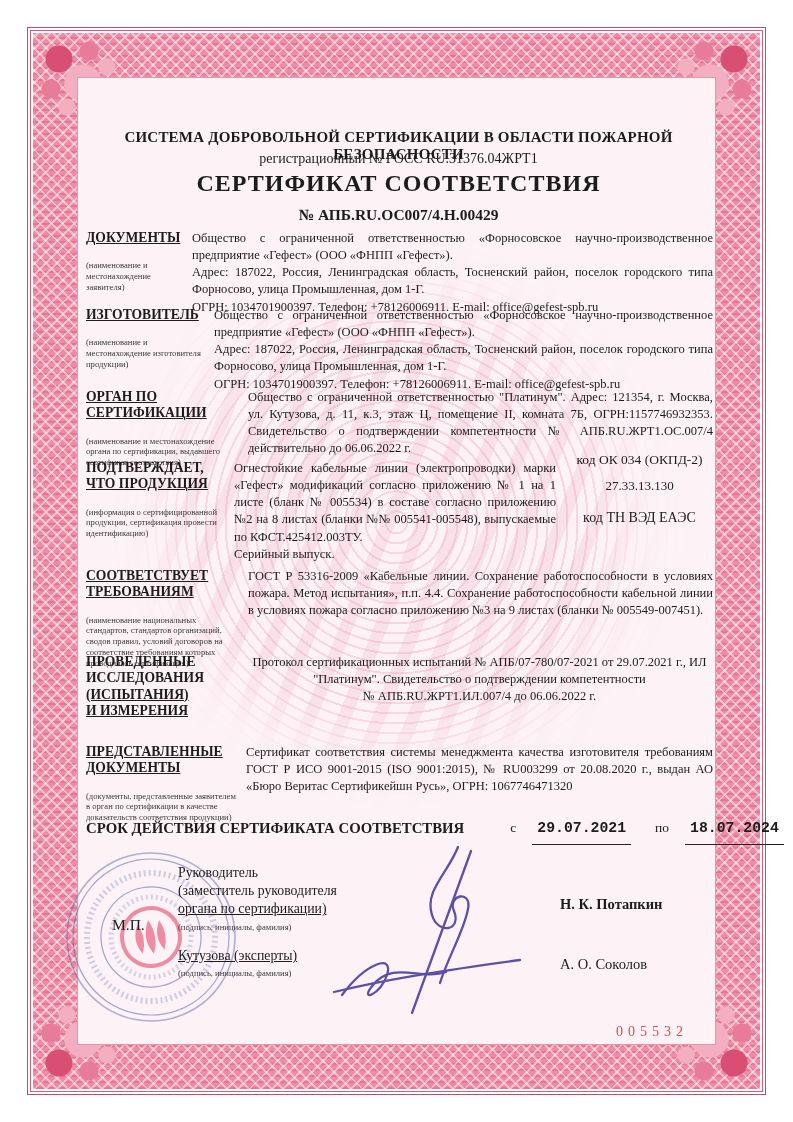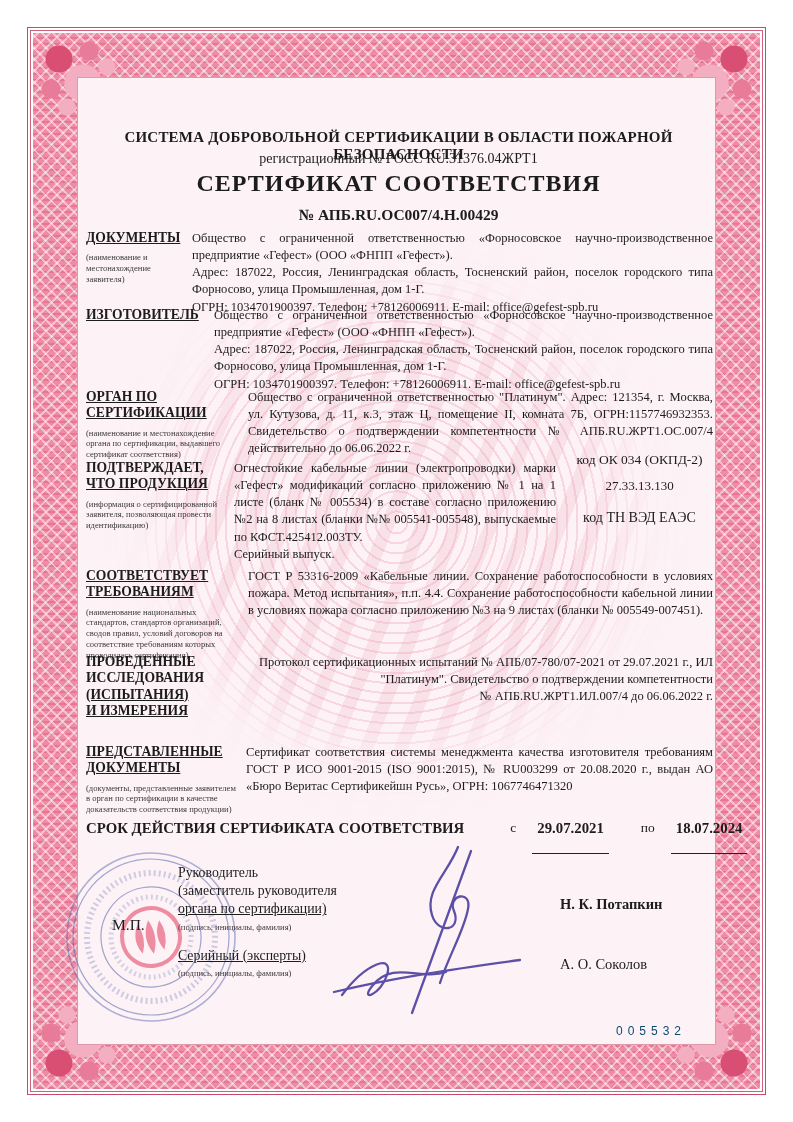--- a/index.html
+++ b/index.html
@@ -34,45 +34,45 @@
   .ctr{position:absolute;left:86px;right:82px;text-align:center;}
   .sys-title{top:129px;font-size:15px;font-weight:600;letter-spacing:.2px;}
   .reg{top:151px;font-size:14px;}
   .doc-title{top:170px;font-size:24px;font-weight:700;letter-spacing:1px;}
   .cert-no{top:206px;font-size:15.5px;font-weight:700;}
   
   .section{position:absolute;left:86px;right:80px;display:flex;gap:10px;}
   .sec-head{flex:0 0 auto;}
   .sec-title{font-weight:700;font-size:13.6px;text-decoration:underline;line-height:1.2;white-space:pre-line;}
   .sec-title.noline{text-decoration:none;}
-  .sec-sub{font-size:8.6px;line-height:1.25;color:#3a3a3a;margin-top:6px;}
+  .sec-sub{font-size:8.6px;line-height:1.25;color:#3a3a3a;margin-top:14px;}
   .sec-text{flex:1;font-size:12.5px;line-height:1.37;text-align:justify;white-space:pre-line;}
   .codes{flex:1;text-align:center;font-size:13.5px;}
   .codes .val{margin-top:10px;font-size:13px;}
   .codes .tnved{margin-top:16px;font-size:14px;}
   
   .validity{position:absolute;left:86px;top:820px;display:flex;align-items:flex-start;font-size:14.8px;}
   .v-label{font-weight:700;}
   .v-word{margin-left:46px;font-size:13.5px;}
-  .v-word.second{margin-left:32px;}
-  .v-date{margin-left:16px;font-weight:700;border-bottom:1.4px solid #222;padding:0 5px 16px;}
+  .v-word.second{margin-left:24px;}
+  .v-date{margin-left:16px;font-weight:700;border-bottom:1.4px solid #222;padding:0 5px 8px;font-family:Liberation Mono, monospace;}
   
   .abs{position:absolute;}
   .stamp{left:62px;top:848px;opacity:.82;transform:rotate(-10deg);}
   .mp{left:112px;top:916px;font-size:15.5px;}
   .role{left:178px;top:864px;font-size:13.8px;line-height:1.32;}
   .role .u{text-decoration:underline;}
   .sign-sub{font-size:8.6px;color:#3a3a3a;font-family:Liberation Serif, serif;}
   .role-sub{left:178px;top:922px;}
   .expert{left:178px;top:948px;font-size:13.8px;text-decoration:underline;}
   .expert-sub{left:178px;top:968px;}
   .name1{left:560px;top:896px;font-size:14.5px;font-weight:600;}
   .name2{left:560px;top:956px;font-size:14.5px;font-weight:400;}
   .sig-svg{left:330px;top:845px;}
-  .serial{left:616px;top:1024px;font-family:Liberation Sans, sans-serif;font-size:12px;letter-spacing:5px;color:#0c4a6e;}
+  .serial{left:616px;top:1024px;font-family:Liberation Serif, serif;font-size:14px;letter-spacing:5px;color:#ef4444;}
 </style>
 </head>
 <body>
 
 <div class="band"></div>
 <div class="corner tl"></div>
 <div class="corner tr"></div>
 <div class="corner bl"></div>
 <div class="corner br"></div>
 <div class="frame"></div>
@@ -89,39 +89,40 @@
     <div class="sec-sub">(наименование и местонахождение заявителя)</div>
   </div>
   <div class="sec-text">Общество с ограниченной ответственностью «Форносовское научно-производственное предприятие «Гефест» (ООО «ФНПП «Гефест»).
 Адрес: 187022, Россия, Ленинградская область, Тосненский район, поселок городского типа Форносово, улица Промышленная, дом 1-Г.
 ОГРН: 1034701900397. Телефон: +78126006911. E-mail: office@gefest-spb.ru</div>
 </div>
 
 <div class="section" style="top:307px">
   <div class="sec-head" style="width:118px">
     <div class="sec-title">ИЗГОТОВИТЕЛЬ</div>
+    <div class="sec-sub">(наименование и местонахождение изготовителя продукции)</div>
   </div>
   <div class="sec-text">Общество с ограниченной ответственностью «Форносовское научно-производственное предприятие «Гефест» (ООО «ФНПП «Гефест»).
 Адрес: 187022, Россия, Ленинградская область, Тосненский район, поселок городского типа Форносово, улица Промышленная, дом 1-Г.
 ОГРН: 1034701900397. Телефон: +78126006911. E-mail: office@gefest-spb.ru</div>
 </div>
 
 <div class="section" style="top:389px">
   <div class="sec-head" style="width:152px">
     <div class="sec-title">ОРГАН ПО СЕРТИФИКАЦИИ</div>
     <div class="sec-sub">(наименование и местонахождение органа по сертификации, выдавшего сертификат соответствия)</div>
   </div>
   <div class="sec-text">Общество с ограниченной ответственностью "Платинум". Адрес: 121354, г. Москва, ул. Кутузова, д. 11, к.3, этаж Ц, помещение II, комната 7Б, ОГРН:1157746932353. Свидетельство о подтверждении компетентности № АПБ.RU.ЖРТ1.ОС.007/4 действительно до 06.06.2022 г.</div>
 </div>
 
 <div class="section" style="top:452px">
   <div class="sec-head" style="width:138px;padding-top:8px">
     <div class="sec-title noline">ПОДТВЕРЖДАЕТ,</div>
     <div class="sec-title">ЧТО ПРОДУКЦИЯ</div>
-    <div class="sec-sub">(информация о сертифицированной заявителя, позволяющая провести идентификацию)</div>
+    <div class="sec-sub">(информация о сертифицированной продукции, сертификация провести идентификацию)</div>
   </div>
   <div class="sec-text" style="flex:0 0 322px;padding-top:8px">Огнестойкие кабельные линии (электропроводки) марки «Гефест» модификаций согласно приложению № 1 на 1 листе (бланк № 005534) в составе согласно приложению №2 на 8 листах (бланки №№ 005541-005548), выпускаемые по КФСТ.425412.003ТУ.
 Серийный выпуск.</div>
   <div class="codes">
     <div>код ОК 034 (ОКПД-2)</div>
     <div class="val">27.33.13.130</div>
     <div class="tnved">код ТН ВЭД ЕАЭС</div>
   </div>
 </div>
 
@@ -134,21 +135,21 @@
   <div class="sec-text">ГОСТ Р 53316-2009 «Кабельные линии. Сохранение работоспособности в условиях пожара. Метод испытания», п.п. 4.4. Сохранение работоспособности кабельной линии в условиях пожара согласно приложению №3 на 9 листах (бланки № 005549-007451).</div>
 </div>
 
 <div class="section" style="top:654px">
   <div class="sec-head" style="width:150px">
     <div class="sec-title noline">ПРОВЕДЕННЫЕ
 ИССЛЕДОВАНИЯ</div>
     <div class="sec-title">(ИСПЫТАНИЯ)
 И ИЗМЕРЕНИЯ</div>
   </div>
-  <div class="sec-text" style="text-align:right">Протокол сертификационных испытаний № АПБ/07-780/07-2021 от 29.07.2021 г., ИЛ "Платинум". Свидетельство о подтверждении компетентности
+  <div class="sec-text" style="text-align:center">Протокол сертификационных испытаний № АПБ/07-780/07-2021 от 29.07.2021 г., ИЛ "Платинум". Свидетельство о подтверждении компетентности
 № АПБ.RU.ЖРТ1.ИЛ.007/4 до 06.06.2022 г.</div>
 </div>
 
 <div class="section" style="top:744px">
   <div class="sec-head" style="width:150px">
     <div class="sec-title">ПРЕДСТАВЛЕННЫЕ
 ДОКУМЕНТЫ</div>
     <div class="sec-sub">(документы, представленные заявителем в орган по сертификации в качестве доказательств соответствия продукции)</div>
   </div>
   <div class="sec-text">Сертификат соответствия системы менеджмента качества изготовителя требованиям ГОСТ Р ИСО 9001-2015 (ISO 9001:2015), № RU003299 от 20.08.2020 г., выдан АО «Бюро Веритас Сертификейшн Русь», ОГРН: 1067746471320</div>
@@ -174,21 +175,21 @@
   <path d="M100 74 q7 15 0 30 q-9 -15 0 -30" fill="#e8607e" opacity=".85"></path>
 </svg>
 <div class="abs mp">М.П.</div>
 
 <div class="abs role">
   <div>Руководитель</div>
   <div>(заместитель руководителя</div>
   <div class="u">органа по сертификации)</div>
 </div>
 <div class="abs sign-sub role-sub">(подпись, инициалы, фамилия)</div>
-<div class="abs expert">Серийный (эксперты)</div>
+<div class="abs expert">Кутузова (эксперты)</div>
 <div class="abs sign-sub expert-sub">(подпись, инициалы, фамилия)</div>
 <div class="abs name1">Н. К. Потапкин</div>
 <div class="abs name2">А. О. Соколов</div>
 
 <svg class="abs sig-svg" width="210" height="170" viewBox="0 0 210 170">
   <g fill="none" stroke="#4b3f9e" stroke-width="2.3" stroke-linecap="round" opacity=".9">
     <path d="M128 2 C 118 28 94 46 102 70 C 108 90 132 86 124 66 C 117 50 142 44 138 64 C 134 86 118 112 110 138"></path>
     <path d="M141 6 L 82 168"></path>
     <path d="M12 150 C 36 118 64 108 57 130 C 51 150 28 158 43 140 C 63 115 92 136 116 127"></path>
     <path d="M4 147 C 62 133 124 124 190 115"></path>

